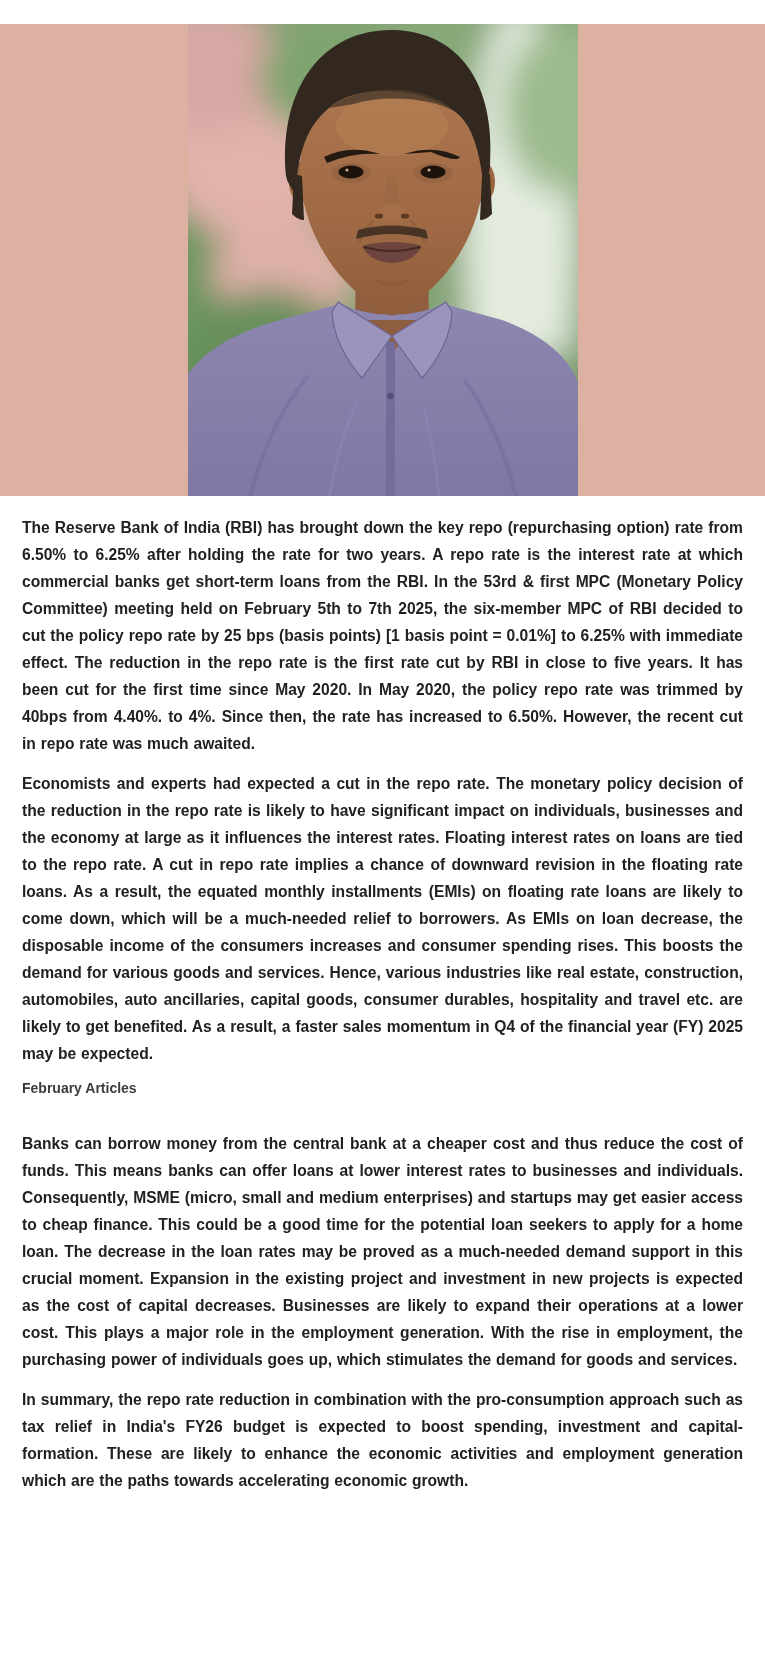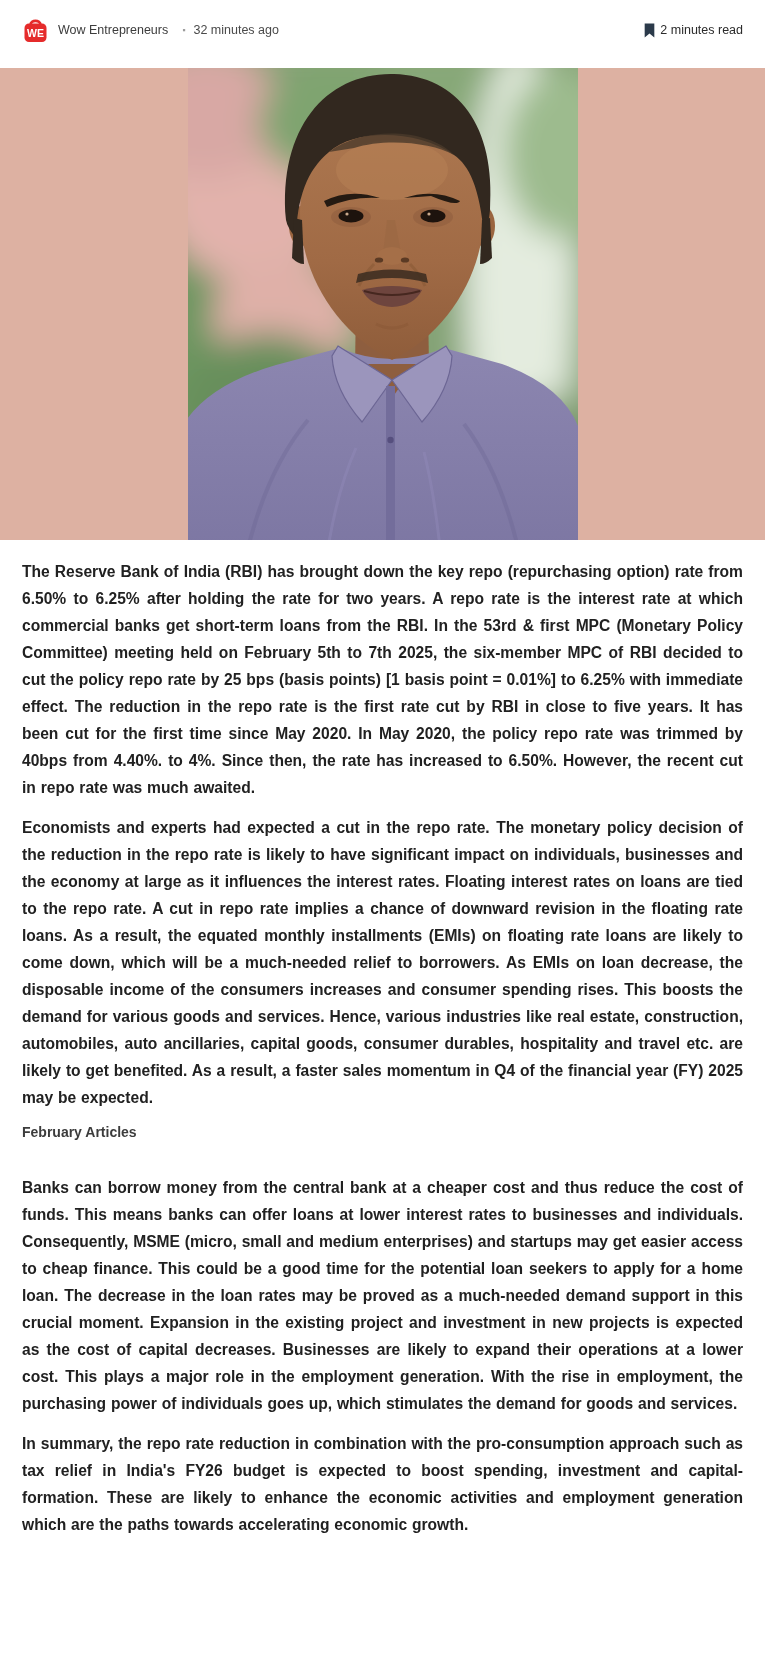--- a/index.html
+++ b/index.html
@@ -96,40 +96,20 @@
     margin: 11px 0 34px 0;
   }
   .bottom-pad { height: 14px; }
 </style>
 </head>
 <body>
 
 <div class="container">
 
 
-  <div class="byline">
-    <span class="logo-wrap">
-      
-      <svg width="27" height="27" viewBox="0 0 27 27">
-        <path d="M8.5 8 C8.5 2.5 18.5 2.5 18.5 8" fill="none" stroke="#e52b2b" stroke-width="2.6"></path>
-        <rect x="2.5" y="6.5" width="22" height="18.5" rx="4.5" fill="#e52b2b"></rect>
-        <text x="13.5" y="20" font-size="10.5" font-weight="bold" fill="#ffffff" text-anchor="middle" font-family="Liberation Sans, sans-serif">WE</text>
-      </svg>
-    </span>
-    <span class="source-name">Wow Entrepreneurs</span>
-    <span class="dot-sep">▪</span>
-    <span class="published">32 minutes ago</span>
-    <span class="spacer"></span>
-    <span class="read-time">
-      <svg width="13" height="15" viewBox="0 0 24 28">
-        <path d="M3 1 h18 v26 l-9 -7.5 -9 7.5 z" fill="#2b3a4a"></path>
-      </svg>
-      <span>2 minutes read</span>
-    </span>
-  </div>
 
 </div>
 
 <div class="hero">
 
   <svg class="photo" viewBox="0 0 390 472" preserveAspectRatio="none">
     <defs>
       <filter id="bgblur" x="-20%" y="-20%" width="140%" height="140%">
         <feGaussianBlur stdDeviation="16"></feGaussianBlur>
       </filter>

